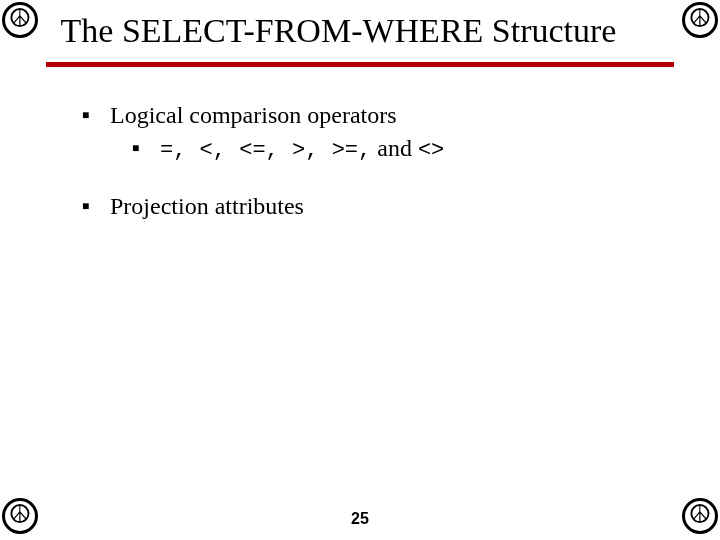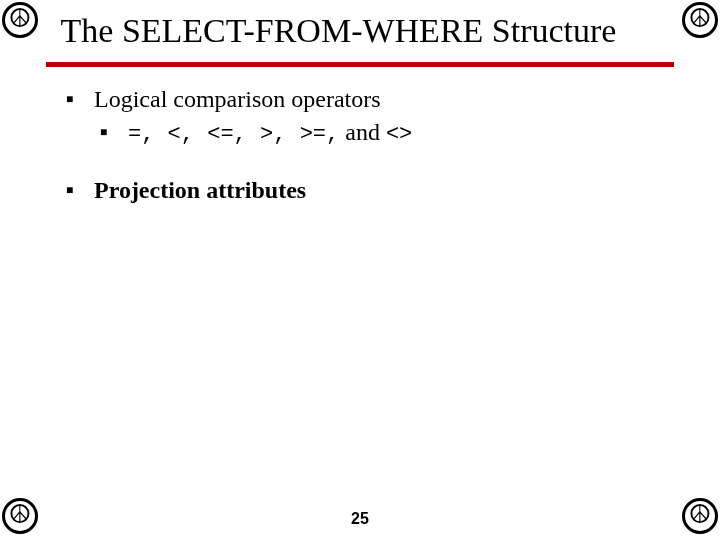--- a/index.html
+++ b/index.html
@@ -54,21 +54,21 @@
     position: absolute;
     top: 84px;
     left: 60px;
     right: 50px;
     font-size: 24px;
     line-height: 1.28;
     color: #000;
   }
   .content ul {
     list-style: none;
-    margin: 0;
+    margin: 16px;
     padding: 0;
   }
   .content > ul > li {
     margin-bottom: 26px;
     position: relative;
     padding-left: 34px;
   }
   .content > ul > li::before {
     content: "■";
     position: absolute;
@@ -89,21 +89,21 @@
     position: absolute;
     left: 6px;
     top: 8px;
     font-size: 12px;
     color: #000;
   }
   .mono {
     font-family: "Courier New", Courier, monospace;
     font-size: 22px;
   }
-  .bold { font-weight: bold; }
+  .bold { font-weight: normal; }
   .pagenum {
     position: absolute;
     bottom: 12px;
     left: 0;
     width: 720px;
     text-align: center;
     font-size: 16px;
     font-family: Arial, sans-serif;
     font-weight: bold;
   }

